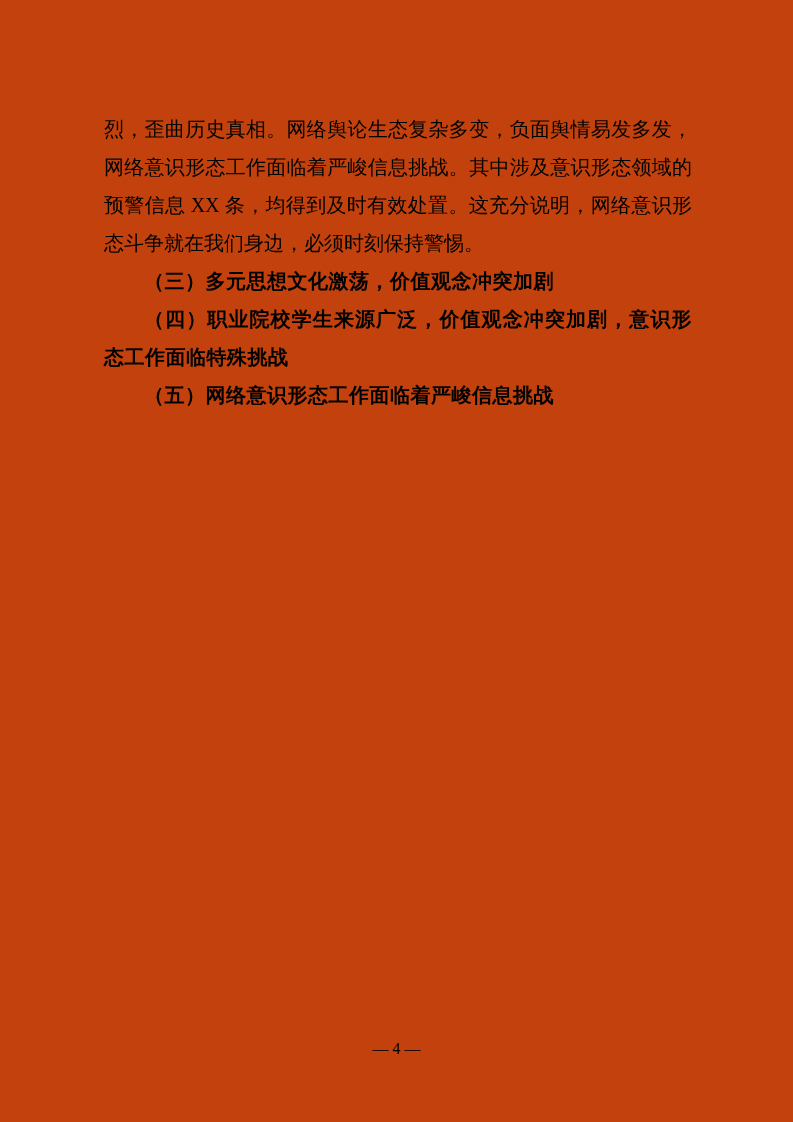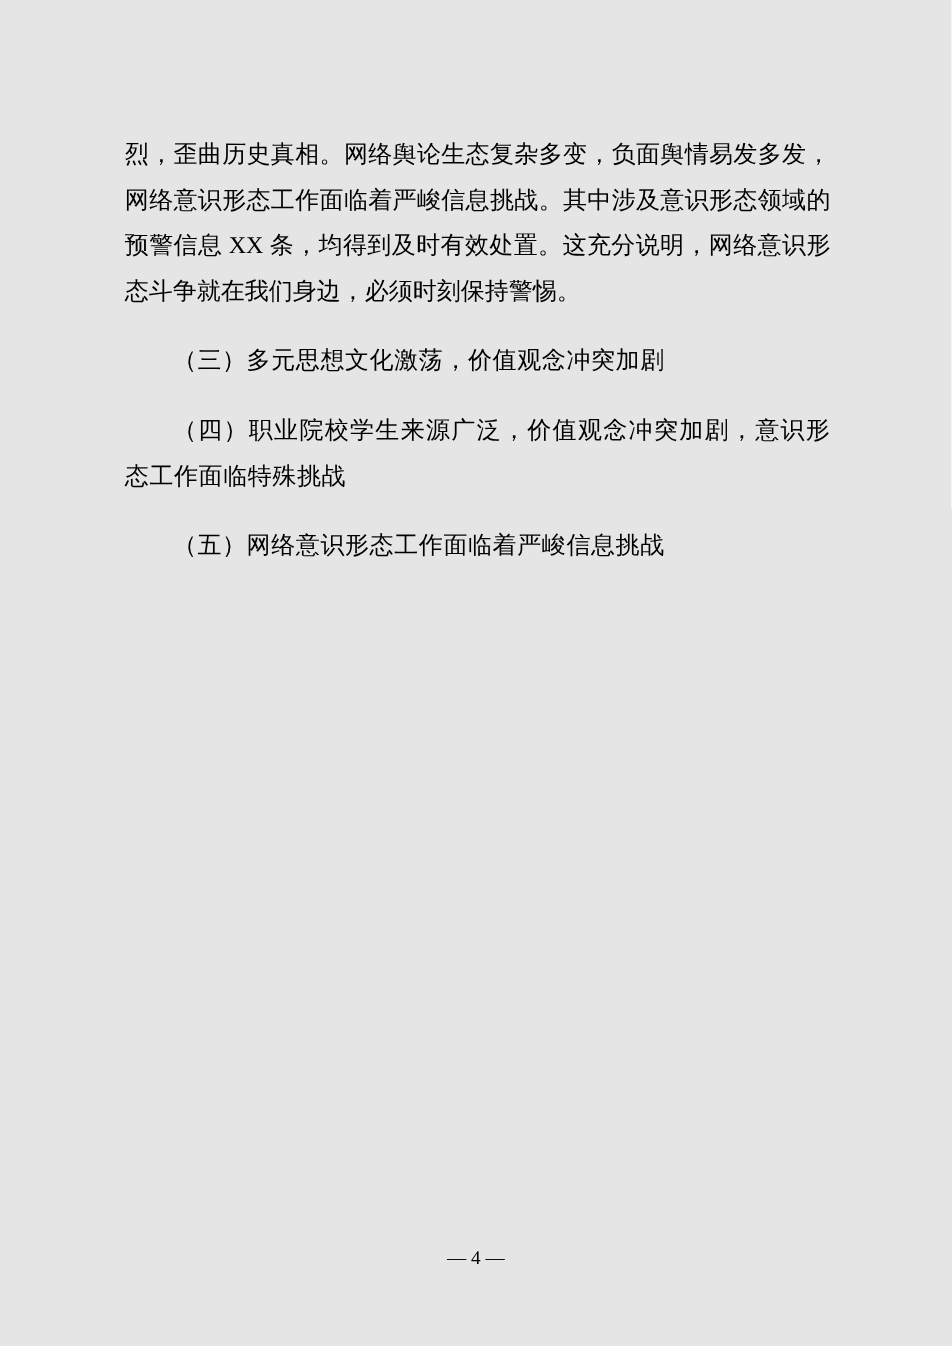--- a/index.html
+++ b/index.html
@@ -4,21 +4,21 @@
 <style>
   html, body {
     margin: 0;
     padding: 0;
     background: #ffffff;
   }
   .page {
     position: relative;
     width: 793px;
     height: 1122px;
-    background: #e5e5e5;
+    background: #c2410c;
     overflow: hidden;
     font-family: "Liberation Serif", "DejaVu Serif", serif;
     color: #000000;
   }
   .content {
     position: absolute;
     left: 104px;
     top: 110px;
     width: 588px;
     font-size: 20px;
@@ -28,23 +28,22 @@
   .content p {
     margin: 0;
     padding: 0;
     text-indent: 2em;
     word-break: break-all;
   }
   .content p.continuation {
     text-indent: 0;
   }
   .content p.heading {
-    font-weight: normal;
+    font-weight: bold;
     letter-spacing: 0.5px;
-    margin-top: 20px;
   }
   .footer {
     position: absolute;
     left: 0;
     bottom: 62px;
     width: 100%;
     text-align: center;
     font-size: 16px;
     line-height: 22px;
     color: #000000;

